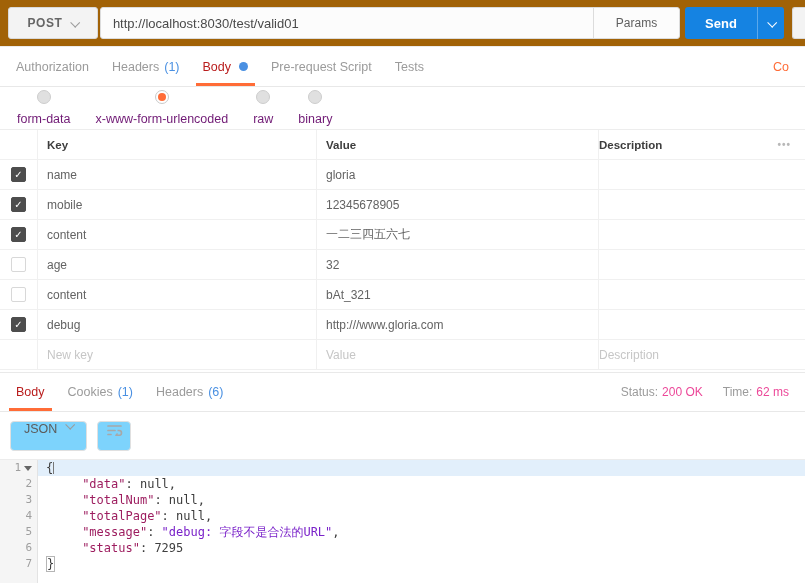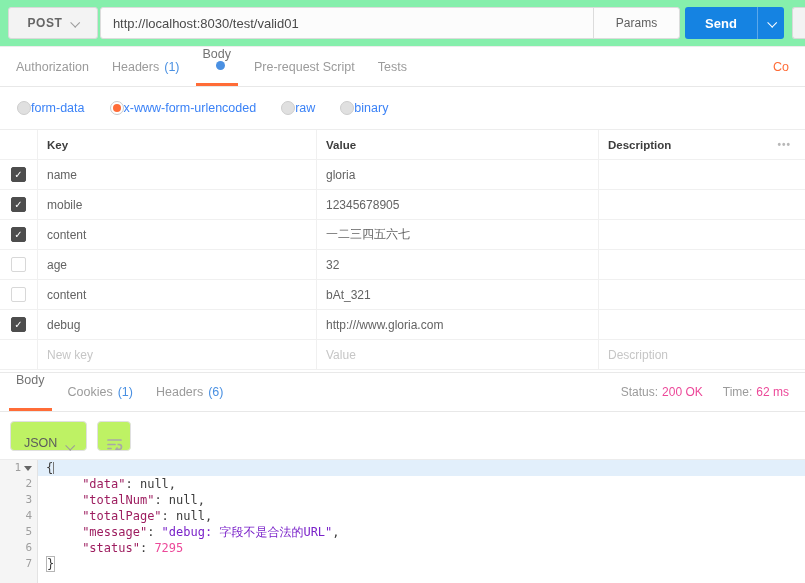--- a/index.html
+++ b/index.html
@@ -2,81 +2,81 @@
 <html><head>
 <meta charset="utf-8">
 <style>
   * { margin:0; padding:0; box-sizing:border-box; }
   html,body { background:#fff; }
   .app {
     position:relative; width:805px; height:583px; overflow:hidden;
     background:#fff; font-family:"Liberation Sans", sans-serif; color:#3d3d3d;
   }
   
-  .topbar { height:47px; background:#86efac; display:flex; align-items:center; padding-left:8px; border-bottom:1px solid #ececec; }
+  .topbar { height:47px; background:#a16207; display:flex; align-items:center; padding-left:8px; border-bottom:1px solid #ececec; }
   .method-select { width:90px; height:32px; background:#f3f3f3; border:1px solid #d9d9d9; border-radius:3px;
     display:flex; align-items:center; justify-content:center; gap:9px; color:#666; font-size:12px; font-weight:bold; letter-spacing:.5px; cursor:pointer; }
   .chev { width:7px; height:7px; border-right:1.6px solid #9b9b9b; border-bottom:1.6px solid #9b9b9b; transform:rotate(45deg) translateY(-1px); display:inline-block; }
   .chev.white { border-color:#fff; }
   .url-wrap { width:581px; height:32px; margin-left:2px; background:#fcfcfc; border:1px solid #dcdcdc; border-radius:3px; display:flex; }
   .url-input { flex:1; border:none; outline:none; background:transparent; padding:0 12px; font-size:13px; color:#4a4a4a; font-family:"Liberation Sans", sans-serif; }
   .params-btn { width:86px; background:transparent; border:none; border-left:1px solid #dcdcdc; color:#5f5f5f; font-size:12px; cursor:pointer; font-family:"Liberation Sans", sans-serif; }
   .send-group { display:flex; height:32px; margin-left:5px; }
   .send-btn { width:72px; background:#1583e2; border:none; border-radius:3px 0 0 3px; color:#fff; font-size:13px; font-weight:bold; cursor:pointer; font-family:"Liberation Sans", sans-serif; }
   .send-caret { width:27px; background:#1583e2; border:none; border-left:1px solid rgba(255,255,255,.3); border-radius:0 3px 3px 0; cursor:pointer; display:flex; align-items:center; justify-content:center; }
   .save-sliver { width:13px; height:32px; margin-left:8px; background:#f3f3f3; border:1px solid #d9d9d9; border-right:none; border-radius:3px 0 0 3px; cursor:pointer; }
   
   .reqtabs { height:40px; display:flex; align-items:stretch; padding:0 16px; border-bottom:1px solid #e8e8e8; background:#fff; }
   .tabs-list { display:flex; align-items:stretch; }
   .tab { margin-right:23px; display:flex; align-items:center; font-size:12.5px; color:#9b9b9b; position:relative; cursor:pointer; white-space:nowrap; }
   .tab .count { color:#4a90e2; margin-left:5px; }
-  .tab.active { color:#737373;flex-direction:column; }
+  .tab.active { color:#b91c1c; }
   .tab.active::after { content:""; position:absolute; left:-7px; right:-7px; bottom:0; height:3px; background:#ff6c37; }
   .dot { width:9px; height:9px; border-radius:50%; background:#4a90e2; margin-left:8px; }
   .code-link { margin-left:auto; align-self:center; color:#ff6c37; font-size:12.5px; cursor:pointer; padding-right:0; }
   
   .modes { height:42px; display:flex; align-items:center; padding:0 17px; gap:25px; }
-  .radio { display:flex; align-items:center; font-size:12.5px; color:#3b82f6; cursor:pointer; }
+  .radio { display:flex; align-items:center; gap:8px; font-size:12.5px; color:#701a75; cursor:pointer;flex-direction:column; }
   .rc { width:14px; height:14px; border-radius:50%; background:#e0e0e0; border:1px solid #cdcdcd; display:flex; align-items:center; justify-content:center; }
   .radio.sel .rc { background:#fff; border-color:#c9c9c9; }
   .rdot { width:8px; height:8px; border-radius:50%; background:#ff6c37; }
   
   .table { border-top:1px solid #ededed; }
   .trow { display:flex; height:30px; border-bottom:1px solid #f0f0f0; font-size:12px; color:#636363; background:#fff; }
   .trow.head { font-size:11.5px; font-weight:bold; color:#3d3d3d; }
   .c-check { width:38px; border-right:1px solid #f0f0f0; display:flex; align-items:center; justify-content:center; }
   .c-key  { width:278px; padding-left:9px; display:flex; align-items:center; }
   .c-val  { width:282px; padding-left:9px; border-left:1px solid #f0f0f0; display:flex; align-items:center; }
-  .c-desc { flex:1; padding-left:9px; border-left:1px solid #f0f0f0; display:flex; align-items:center; }
+  .c-desc { flex:1; border-left:1px solid #f0f0f0; display:flex; align-items:center; }
   .menu-dots { margin-left:auto; padding-right:14px; color:#b8b8b8; font-size:10px; letter-spacing:1px; cursor:pointer; }
   .cb { width:15px; height:15px; border-radius:2px; background:#fff; border:1px solid #d8d8d8; display:flex; align-items:center; justify-content:center; cursor:pointer; }
   .cb.on { background:#4d4d4d; border-color:#4d4d4d; color:#fff; font-size:10px; line-height:1; }
   .trow.ph { color:#c6c6c6; }
   
   .resphead { height:40px; margin-top:2px; border-top:1px solid #e9e9e9; border-bottom:1px solid #e8e8e8; display:flex; align-items:stretch; padding:0 16px; }
   .resp-meta { margin-left:auto; display:flex; align-items:center; gap:20px; font-size:12px; color:#9b9b9b; }
   .resp-meta b { color:#ec4899; font-weight:normal; margin-left:4px; }
   .toolbar { height:47px; display:flex; align-items:center; padding:0 10px; gap:10px; }
   .seg-group { display:flex; height:30px; border:1px solid #e0e0e0; border-radius:4px; background:#f6f6f6; overflow:hidden; }
   .seg { padding:0 17px; display:flex; align-items:center; font-size:12.5px; color:#9b9b9b; border-right:1px solid #e8e8e8; cursor:pointer; }
   .seg:last-child { border-right:none; }
   .seg.active { color:#3d3d3d; }
-  .tool-btn { height:30px; border:1px solid #e0e0e0; border-radius:4px; background:#bef264; display:flex; align-items:flex-end; gap:9px; padding:0 13px; font-size:12.5px; color:#5c5c5c; cursor:pointer; }
+  .tool-btn { height:30px; border:1px solid #e0e0e0; border-radius:4px; background:#7dd3fc; display:flex; align-items:flex-start; gap:9px; padding:0 13px; font-size:12.5px; color:#5c5c5c; cursor:pointer; }
   .tool-btn.icon-only { width:34px; justify-content:center; padding:0; }
   
   .codearea { height:124px; border-top:1px solid #ececec; display:flex; flex-direction:column; font-family:"DejaVu Sans Mono", monospace; font-size:12px; background:#fff; cursor:text; }
   .cline { display:flex; height:16px; line-height:16px; }
   .gut { width:38px; background:#f5f5f5; border-right:1px solid #e3e3e3; color:#9e9e9e; display:flex; align-items:center; justify-content:flex-end; padding-right:5px; gap:3px; font-size:11px; }
   .fold { width:0; height:0; border-left:4px solid transparent; border-right:4px solid transparent; border-top:5px solid #666; display:inline-block; }
   .txt { flex:1; white-space:pre; padding-left:8px; color:#3b3b3b; }
   .cline.active .txt { background:#e2effb; }
   .fill { flex:1; display:flex; }
   .fill .gut { height:auto; }
   .fill .txt { background:#fff; }
-  .tk-p { color:#3b3b3b; } .tk-key { color:#9d1d5f; } .tk-str { color:#7a22c9; } .tk-num { color:#ec4899; } .tk-nul { color:#3a3a3a; }
+  .tk-p { color:#3b3b3b; } .tk-key { color:#9d1d5f; } .tk-str { color:#7a22c9; } .tk-num { color:#404040; } .tk-nul { color:#3a3a3a; }
   .tk-bracket { border:1px solid #b5b5b5; }
   .cursor { display:inline-block; width:1px; height:12px; background:#777; vertical-align:-2px; }
 </style>
 </head>
 <body>
 
 <div class="app">
 
   <div class="topbar">
     <div class="method-select">

